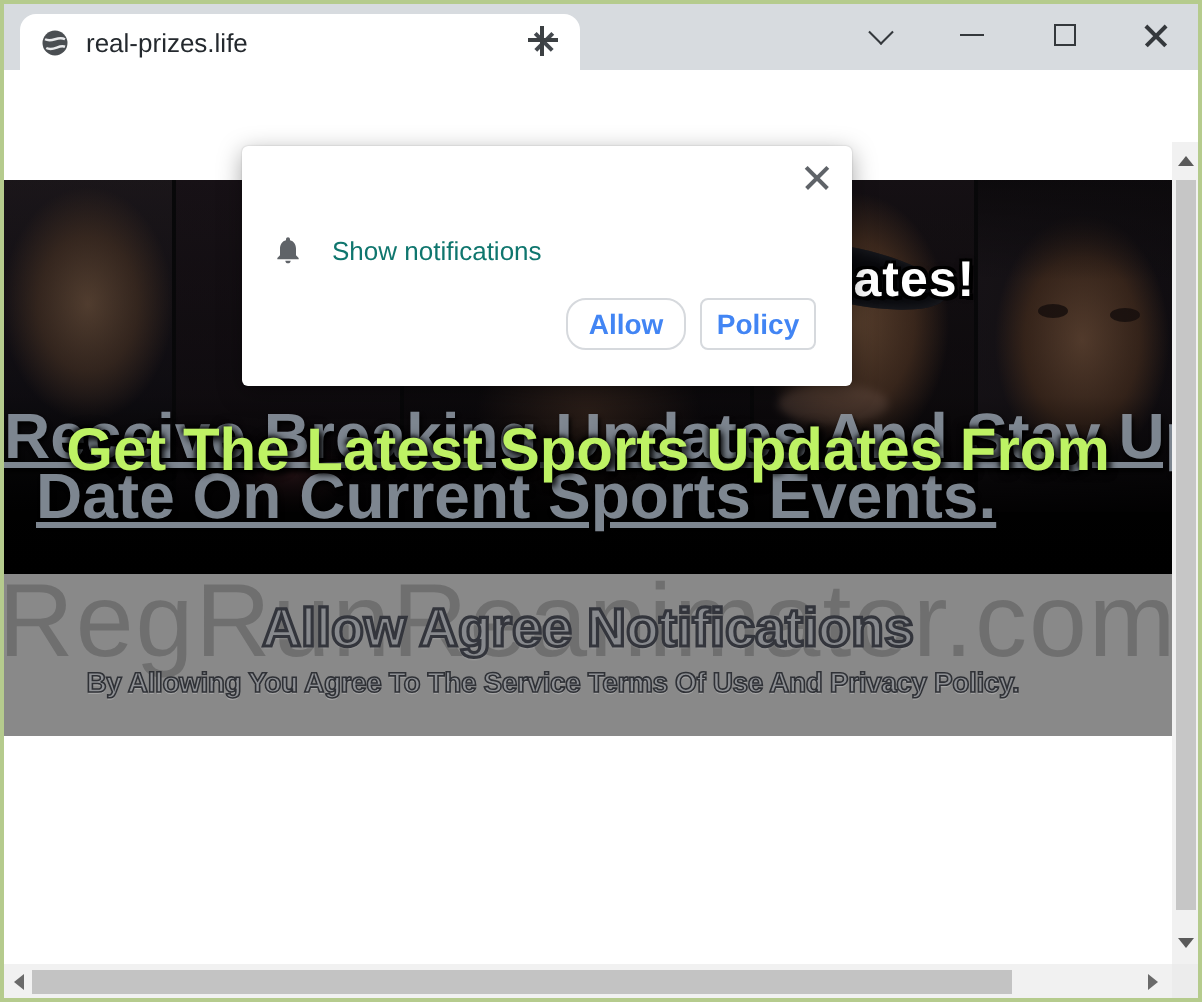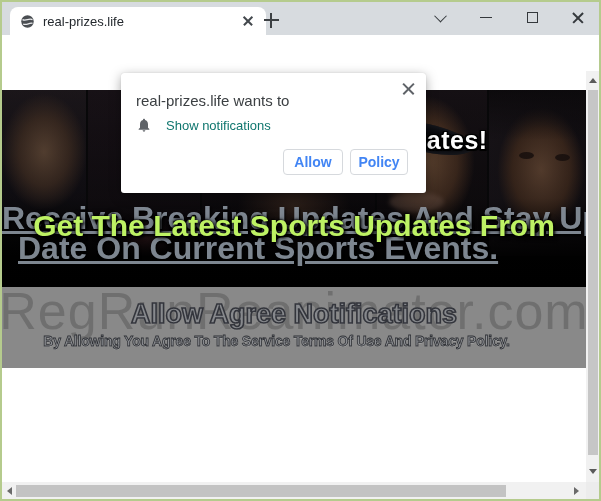--- a/index.html
+++ b/index.html
@@ -3,21 +3,21 @@
 <meta charset="utf-8">
 <style>
   * { margin:0; padding:0; box-sizing:border-box; }
   html,body { width:601px; height:501px; }
   body { font-family:"Liberation Sans", sans-serif; position:relative; overflow:hidden; background:#fff; }
   .browser { position:absolute; inset:0; width:601px; height:501px; background:#fff; }
   .frame-border { position:absolute; inset:0; border:2px solid #b5cb8d; z-index:99; pointer-events:none; }
 
   
   .tabstrip { position:absolute; left:0; top:0; width:601px; height:35px; background:#d7dbdf; }
-  .tab { position:absolute; left:10px; top:7px; width:256px; height:28px; background:#fff; border-radius:8px 8px 0 0; display:flex; align-items:center; padding:12px 10px; }
+  .tab { position:absolute; left:10px; top:7px; width:280px; height:28px; background:#fff; border-radius:8px 8px 0 0; display:flex; align-items:center; padding:12px 10px; }
   .tab-title { font-size:13px; color:#24292e; margin-left:8px; flex:1; white-space:nowrap; overflow:hidden; }
   .icon-btn { display:flex; align-items:center; justify-content:center; }
   .xmark { position:relative; width:16px; height:16px; }
   .xmark::before,.xmark::after { content:""; position:absolute; left:2px; top:7px; width:12px; height:1.6px; background:#43484d; }
   .xmark::before { transform:rotate(45deg); }
   .xmark::after  { transform:rotate(-45deg); }
   .plus { position:absolute; left:262px; top:11px; width:19px; height:19px; }
   .plus::before,.plus::after { content:""; position:absolute; background:#3c4043; }
   .plus::before { left:2px; top:8.4px; width:15px; height:2px; }
   .plus::after  { left:8.4px; top:2px; width:2px; height:15px; }
@@ -107,21 +107,21 @@
   .popup { position:absolute; left:121px; top:73px; width:305px; height:120px; background:#fff; border-radius:3px; z-index:50;
       box-shadow:0 3px 12px rgba(0,0,0,.35), 0 0 1px rgba(0,0,0,.2); }
   .popup-close { position:absolute; right:10px; top:8px; width:15px; height:15px; }
   .popup-close::before,.popup-close::after { content:""; position:absolute; left:0; top:6.5px; width:15px; height:1.7px; background:#5f6368; }
   .popup-close::before { transform:rotate(45deg); } .popup-close::after { transform:rotate(-45deg); }
   .popup-title { position:absolute; left:15px; top:19px; font-size:15px; color:#3c4043; }
   .perm-row { position:absolute; left:15px; top:44px; display:flex; align-items:center; }
   .perm-label { font-size:13px; color:#0f766e; margin-left:14px; }
   .pbtn { position:absolute; top:76px; height:26px; background:#fff; border:1px solid #d6d9dd; border-radius:4px;
       font-family:"Liberation Sans",sans-serif; font-size:14px; font-weight:bold; color:#4285f4; display:flex; align-items:center; justify-content:center; cursor:pointer; }
-  .allow-btn { left:162px; width:60px; }
+  .allow-btn { left:162px; width:60px;border-radius:10px; }
   .block-btn { left:229px; width:58px; }
 
   svg { display:block; }
 </style>
 </head>
 <body>
 
 <div class="browser">
 
   <div class="tabstrip">
@@ -240,21 +240,20 @@
   </div>
   <div class="hscroll">
     <div class="tri tri-left"></div>
     <div class="hthumb"></div>
     <div class="tri tri-right"></div>
   </div>
   <div class="corner"></div>
 
   <div class="popup">
     <div class="popup-close"></div>
-    <div class="popup-title">real-prizes.life wants to</div>
     <div class="perm-row">
       <span>
         <svg width="16" height="16" viewBox="0 0 24 24">
             <path fill="#5f6368" d="M12 22c1.1 0 2-.9 2-2h-4c0 1.1.9 2 2 2zm6-6v-5c0-3.07-1.63-5.64-4.5-6.32V4c0-.83-.67-1.5-1.5-1.5s-1.5.67-1.5 1.5v.68C7.64 5.36 6 7.92 6 11v5l-2 2v1h16v-1l-2-2z"></path>
           </svg>
       </span>
       <span class="perm-label">Show notifications</span>
     </div>
     <button class="pbtn allow-btn">Allow</button>
     <button class="pbtn block-btn">Policy</button>

